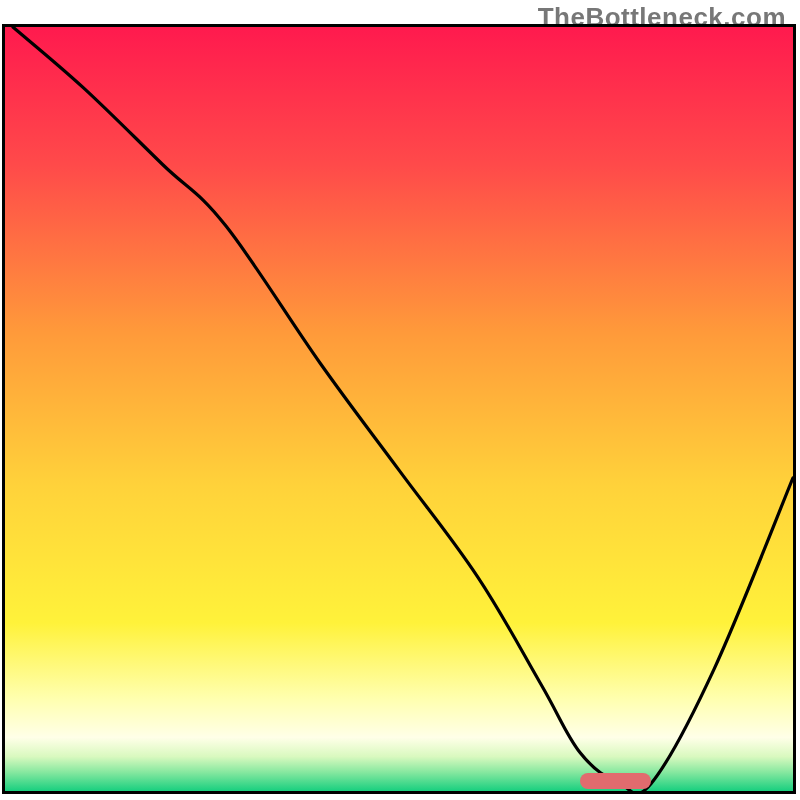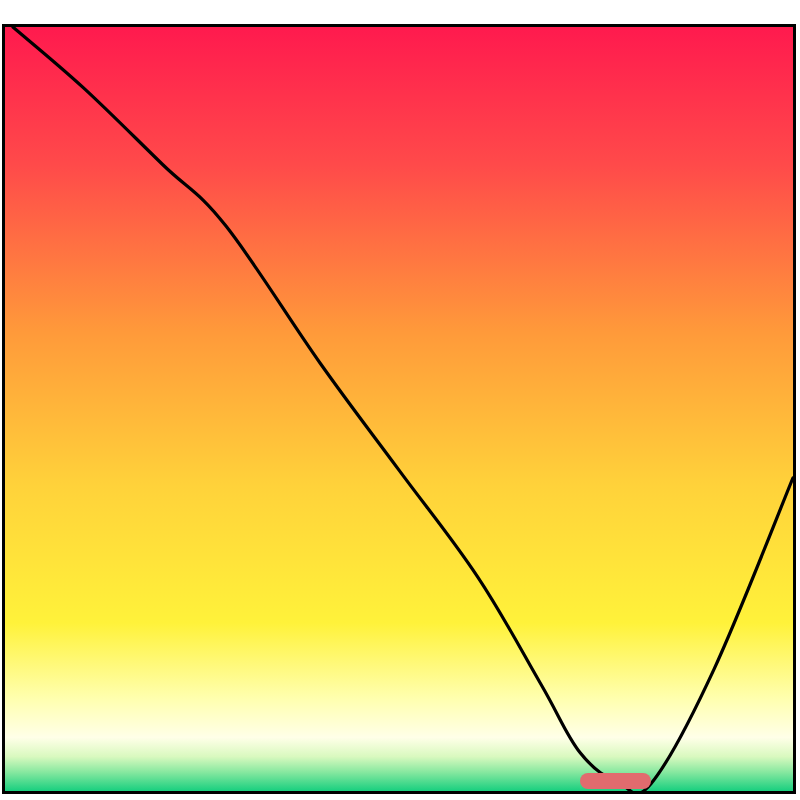--- a/index.html
+++ b/index.html
@@ -55,20 +55,21 @@
     height: 16px;
     border-radius: 8px;
     background: #e16b6e;
     bottom: 2px;
   }
 </style>
 </head>
 <body>
 <div class="frame">
 
+  <div class="watermark">TheBottleneck.com</div>
 
   <div class="plot-border">
 
     <svg class="bg" viewBox="0 0 788 764" preserveAspectRatio="none">
       <defs>
         <linearGradient id="grad" x1="0" y1="0" x2="0" y2="1">
           <stop offset="0" stop-color="#ff1a4e"></stop>
           <stop offset="0.18" stop-color="#ff4a4a"></stop>
           <stop offset="0.40" stop-color="#ff9a3a"></stop>
           <stop offset="0.60" stop-color="#ffd23a"></stop>

